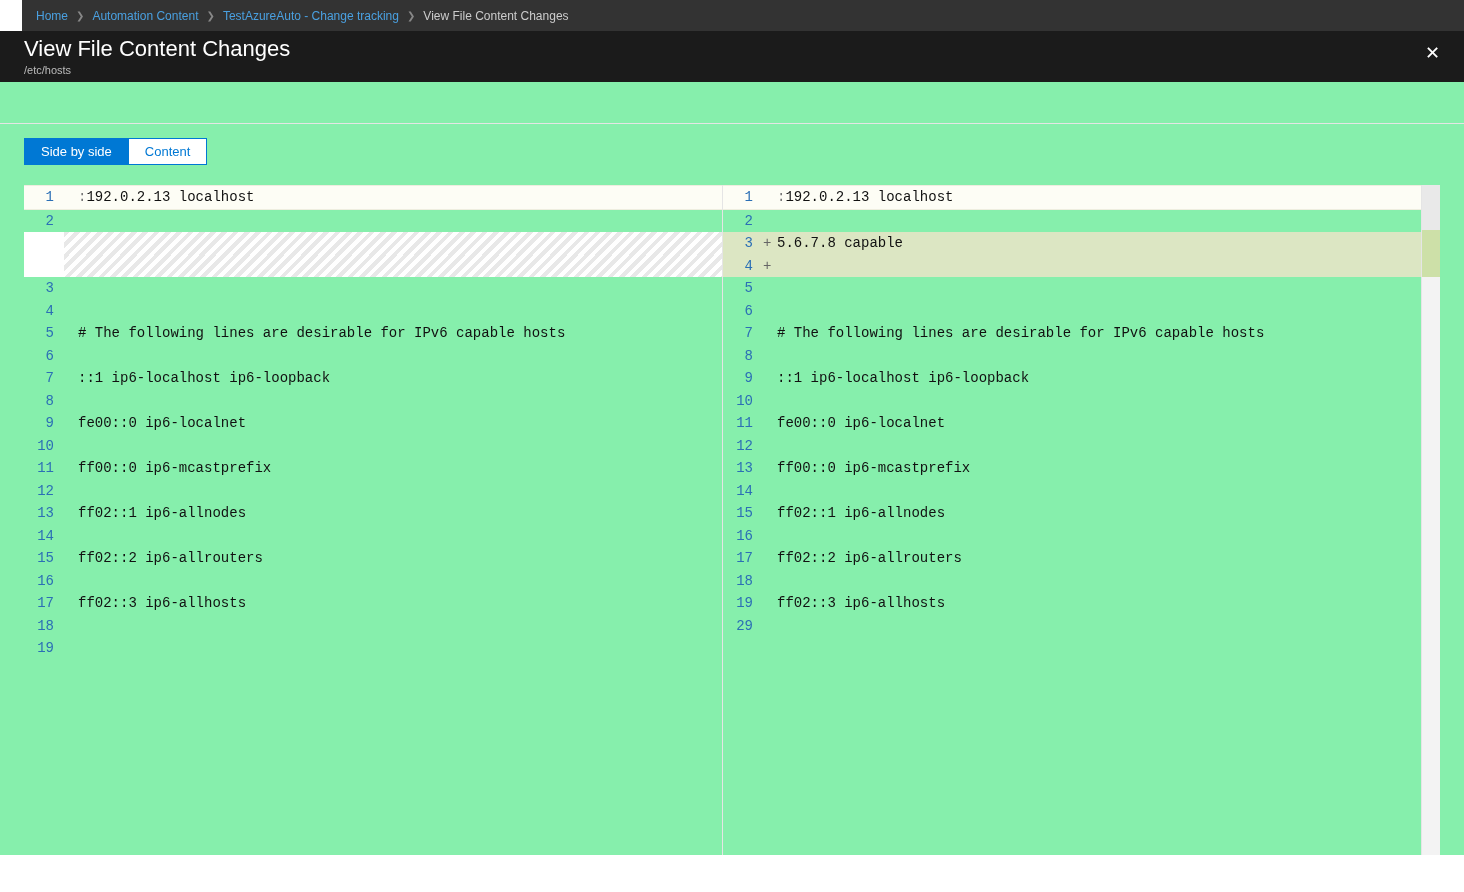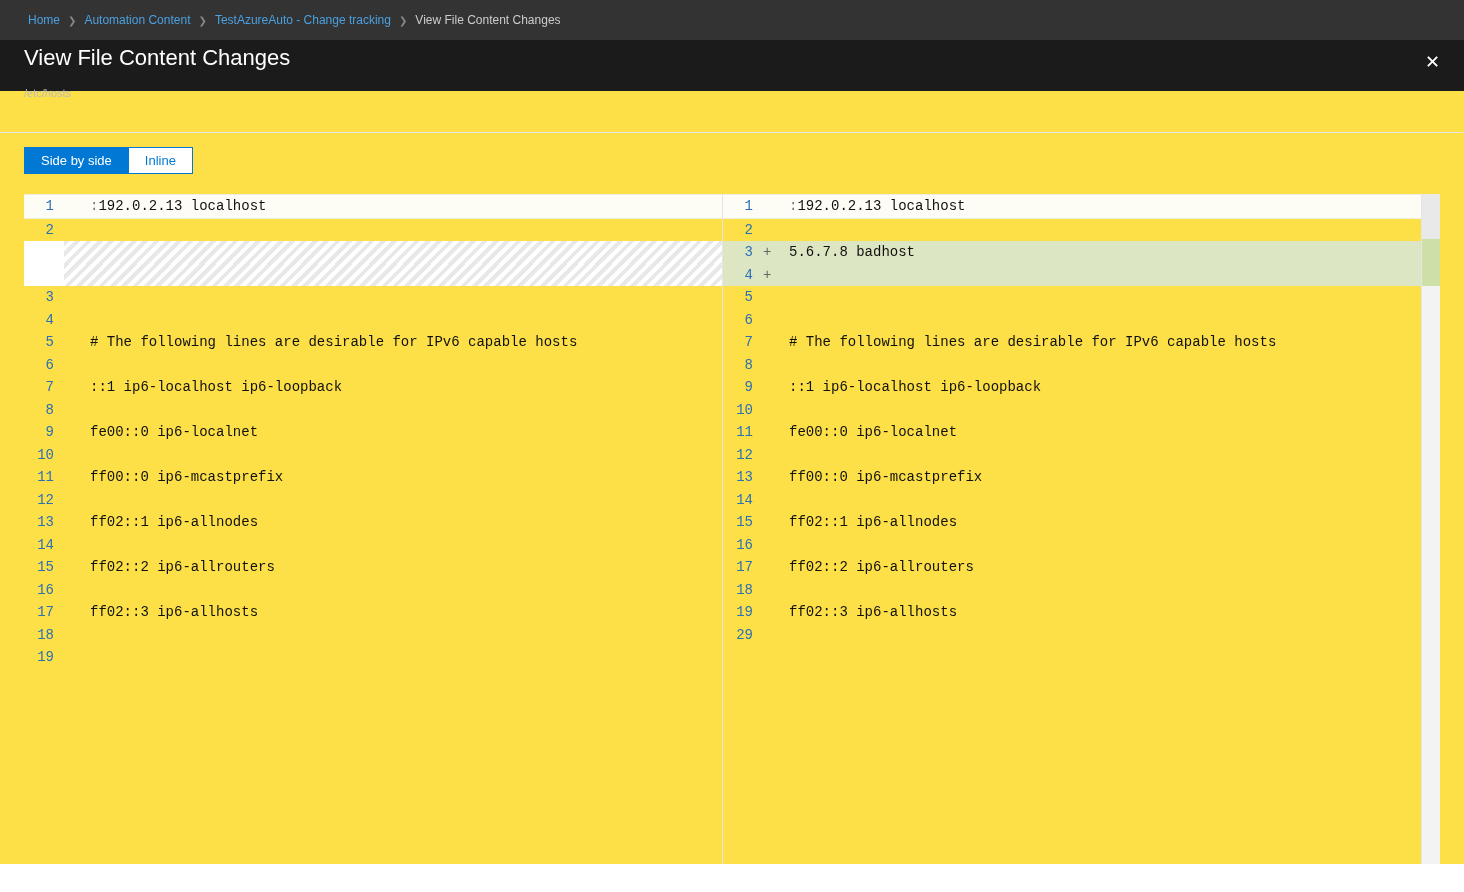--- a/index.html
+++ b/index.html
@@ -9,25 +9,26 @@
     }
     body {
       font-family: "Segoe UI", Arial, sans-serif;
       background: #ffffff;
       width: 1464px;
       height: 892px;
       overflow: hidden;
     }
     .breadcrumb-bar {
       background: #333333;
-      height: 40px;
+      height: 31px;
       display: flex;
       align-items: center;
-      padding: 0 28px;
+      padding: 0 14px;
       font-size: 12px;
+      margin-left: 22px;
     }
     .breadcrumb-link {
       color: #4aa0e0;
       cursor: pointer;
     }
     .breadcrumb-sep {
       color: #888;
       margin: 0 8px;
       font-size: 10px;
     }
@@ -44,32 +45,32 @@
       position: relative;
     }
     .header-title {
       color: #ffffff;
       font-size: 22px;
       font-weight: 300;
     }
     .header-subtitle {
       color: #bbbbbb;
       font-size: 11px;
-      margin-top: 16px;
+      margin-top: 2px;
     }
     .close-icon {
       color: #ffffff;
       font-size: 18px;
       cursor: pointer;
       padding: 6px 10px;
       font-weight: 300;
     }
     .content-area {
       padding: 0;
-      background: #fde047;
+      background: #86efac;
     }
     .spacer-top {
       height: 42px;
       border-bottom: 1px solid #e5e5e5;
     }
     .view-toggle {
       display: flex;
       margin: 14px 0 0 24px;
     }
     .toggle-btn {
@@ -119,21 +120,20 @@
     .line-marker {
       width: 12px;
       color: #666666;
       flex-shrink: 0;
     }
     .line-content {
       flex: 1;
       white-space: pre;
       color: #111;
       padding-left: 2px;
-      margin-left: 12px;
     }
     .row-highlight {
       background: #fdfdf5;
       border-top: 1px solid #eeeedf;
       border-bottom: 1px solid #eeeedf;
     }
     .row-added {
       background: #dce6c3;
     }
     .row-gap {
@@ -185,21 +185,21 @@
     <div class="header-subtitle">/etc/hosts</div>
   </div>
   <div class="close-icon">✕</div>
 </div>
 
 <div class="content-area">
   <div class="spacer-top"></div>
 
   <div class="view-toggle">
     <div class="toggle-btn active">Side by side</div>
-    <div class="toggle-btn">Inline</div>
+    <div class="toggle-btn">Content</div>
   </div>
 
   <div class="diff-container">
     <div class="diff-pane" id="left-pane">
         <div class="diff-row row-highlight">
           <div class="line-num">1</div>
           <div class="line-marker"></div>
           <div class="line-content"><span class="lead-colon">:</span>192.0.2.13 localhost</div>
         </div>
         <div class="diff-row">
@@ -310,21 +310,21 @@
           <div class="line-content"><span class="lead-colon">:</span>192.0.2.13 localhost</div>
         </div>
         <div class="diff-row">
           <div class="line-num">2</div>
           <div class="line-marker"></div>
           <div class="line-content"></div>
         </div>
         <div class="diff-row row-added">
           <div class="line-num">3</div>
           <div class="line-marker">+</div>
-          <div class="line-content">5.6.7.8 badhost</div>
+          <div class="line-content">5.6.7.8 capable</div>
         </div>
         <div class="diff-row row-added">
           <div class="line-num">4</div>
           <div class="line-marker">+</div>
           <div class="line-content"></div>
         </div>
         <div class="diff-row">
           <div class="line-num">5</div>
           <div class="line-marker"></div>
           <div class="line-content"></div>

